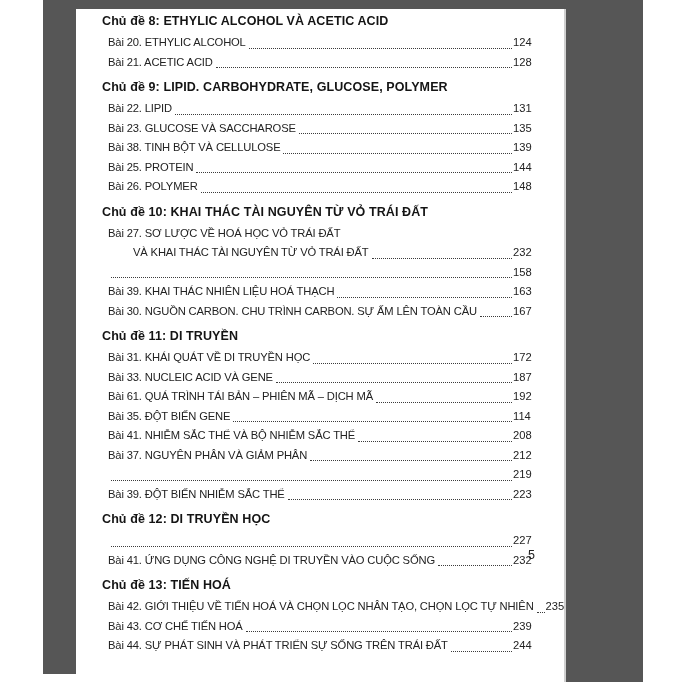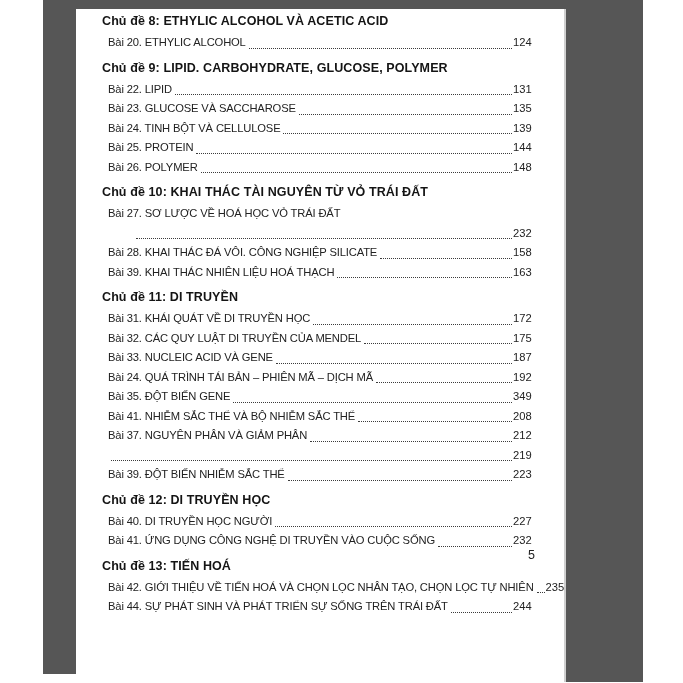--- a/index.html
+++ b/index.html
@@ -59,37 +59,42 @@
 <div class="page">
   <div id="toc">
       <section class="toc-section">
     <h2 class="toc-heading">Chủ đề 8: ETHYLIC ALCOHOL VÀ ACETIC ACID</h2>
     <div class="entries">
           <div class="toc-entry">
     <span class="entry-label">Bài 20. ETHYLIC ALCOHOL</span>
     <span class="leader"></span>
     <span class="entry-page">124</span>
   </div>
+          <div class="toc-entry">
+    <span class="entry-label">Bài 21. ACETIC ACID</span>
+    <span class="leader"></span>
+    <span class="entry-page">128</span>
+  </div>
         </div>
   </section>
       <section class="toc-section">
     <h2 class="toc-heading">Chủ đề 9: LIPID. CARBOHYDRATE, GLUCOSE, POLYMER</h2>
     <div class="entries">
           <div class="toc-entry">
     <span class="entry-label">Bài 22. LIPID</span>
     <span class="leader"></span>
     <span class="entry-page">131</span>
   </div>
           <div class="toc-entry">
     <span class="entry-label">Bài 23. GLUCOSE VÀ SACCHAROSE</span>
     <span class="leader"></span>
     <span class="entry-page">135</span>
   </div>
           <div class="toc-entry">
-    <span class="entry-label">Bài 24. TINH BỘT VÀ CELLULOSE</span>
+    <span class="entry-label">Bài 38. TINH BỘT VÀ CELLULOSE</span>
     <span class="leader"></span>
     <span class="entry-page">139</span>
   </div>
           <div class="toc-entry">
     <span class="entry-label">Bài 25. PROTEIN</span>
     <span class="leader"></span>
     <span class="entry-page">144</span>
   </div>
           <div class="toc-entry">
     <span class="entry-label">Bài 26. POLYMER</span>
@@ -99,62 +104,62 @@
         </div>
   </section>
       <section class="toc-section">
     <h2 class="toc-heading">Chủ đề 10: KHAI THÁC TÀI NGUYÊN TỪ VỎ TRÁI ĐẤT</h2>
     <div class="entries">
           <div class="toc-entry no-leader">
     <span class="entry-label">Bài 27. SƠ LƯỢC VỀ HOÁ HỌC VỎ TRÁI ĐẤT</span>
 
   </div>
           <div class="toc-entry continuation">
+    <span class="entry-label">VÀ KHAI THÁC TÀI NGUYÊN TỪ VỎ TRÁI ĐẤT</span>
     <span class="leader"></span>
     <span class="entry-page">232</span>
   </div>
           <div class="toc-entry">
-    <span class="entry-label">Bài 28. KHAI THÁC ĐÁ VÔI. CÔNG NGHIỆP SILICATE</span>
     <span class="leader"></span>
     <span class="entry-page">158</span>
   </div>
           <div class="toc-entry">
     <span class="entry-label">Bài 39. KHAI THÁC NHIÊN LIỆU HOÁ THẠCH</span>
     <span class="leader"></span>
     <span class="entry-page">163</span>
   </div>
+          <div class="toc-entry">
+    <span class="entry-label">Bài 30. NGUỒN CARBON. CHU TRÌNH CARBON. SỰ ẤM LÊN TOÀN CẦU</span>
+    <span class="leader"></span>
+    <span class="entry-page">167</span>
+  </div>
         </div>
   </section>
       <section class="toc-section">
     <h2 class="toc-heading">Chủ đề 11: DI TRUYỀN</h2>
     <div class="entries">
           <div class="toc-entry">
     <span class="entry-label">Bài 31. KHÁI QUÁT VỀ DI TRUYỀN HỌC</span>
     <span class="leader"></span>
     <span class="entry-page">172</span>
   </div>
           <div class="toc-entry">
-    <span class="entry-label">Bài 32. CÁC QUY LUẬT DI TRUYỀN CỦA MENDEL</span>
-    <span class="leader"></span>
-    <span class="entry-page">175</span>
-  </div>
-          <div class="toc-entry">
     <span class="entry-label">Bài 33. NUCLEIC ACID VÀ GENE</span>
     <span class="leader"></span>
     <span class="entry-page">187</span>
   </div>
           <div class="toc-entry">
-    <span class="entry-label">Bài 24. QUÁ TRÌNH TÁI BẢN – PHIÊN MÃ – DỊCH MÃ</span>
+    <span class="entry-label">Bài 61. QUÁ TRÌNH TÁI BẢN – PHIÊN MÃ – DỊCH MÃ</span>
     <span class="leader"></span>
     <span class="entry-page">192</span>
   </div>
           <div class="toc-entry">
     <span class="entry-label">Bài 35. ĐỘT BIẾN GENE</span>
     <span class="leader"></span>
-    <span class="entry-page">349</span>
+    <span class="entry-page">114</span>
   </div>
           <div class="toc-entry">
     <span class="entry-label">Bài 41. NHIỄM SẮC THỂ VÀ BỘ NHIỄM SẮC THỂ</span>
     <span class="leader"></span>
     <span class="entry-page">208</span>
   </div>
           <div class="toc-entry">
     <span class="entry-label">Bài 37. NGUYÊN PHÂN VÀ GIẢM PHÂN</span>
     <span class="leader"></span>
     <span class="entry-page">212</span>
@@ -167,38 +172,42 @@
     <span class="entry-label">Bài 39. ĐỘT BIẾN NHIỄM SẮC THỂ</span>
     <span class="leader"></span>
     <span class="entry-page">223</span>
   </div>
         </div>
   </section>
       <section class="toc-section">
     <h2 class="toc-heading">Chủ đề 12: DI TRUYỀN HỌC</h2>
     <div class="entries">
           <div class="toc-entry">
-    <span class="entry-label">Bài 40. DI TRUYỀN HỌC NGƯỜI</span>
     <span class="leader"></span>
     <span class="entry-page">227</span>
   </div>
           <div class="toc-entry">
     <span class="entry-label">Bài 41. ỨNG DỤNG CÔNG NGHỆ DI TRUYỀN VÀO CUỘC SỐNG</span>
     <span class="leader"></span>
     <span class="entry-page">232</span>
   </div>
         </div>
   </section>
       <section class="toc-section">
     <h2 class="toc-heading">Chủ đề 13: TIẾN HOÁ</h2>
     <div class="entries">
           <div class="toc-entry">
     <span class="entry-label">Bài 42. GIỚI THIỆU VỀ TIẾN HOÁ VÀ CHỌN LỌC NHÂN TẠO, CHỌN LỌC TỰ NHIÊN</span>
     <span class="leader"></span>
     <span class="entry-page">235</span>
+  </div>
+          <div class="toc-entry">
+    <span class="entry-label">Bài 43. CƠ CHẾ TIẾN HOÁ</span>
+    <span class="leader"></span>
+    <span class="entry-page">239</span>
   </div>
           <div class="toc-entry">
     <span class="entry-label">Bài 44. SỰ PHÁT SINH VÀ PHÁT TRIỂN SỰ SỐNG TRÊN TRÁI ĐẤT</span>
     <span class="leader"></span>
     <span class="entry-page">244</span>
   </div>
         </div>
   </section>
     </div>
   <div class="page-num">5</div>

